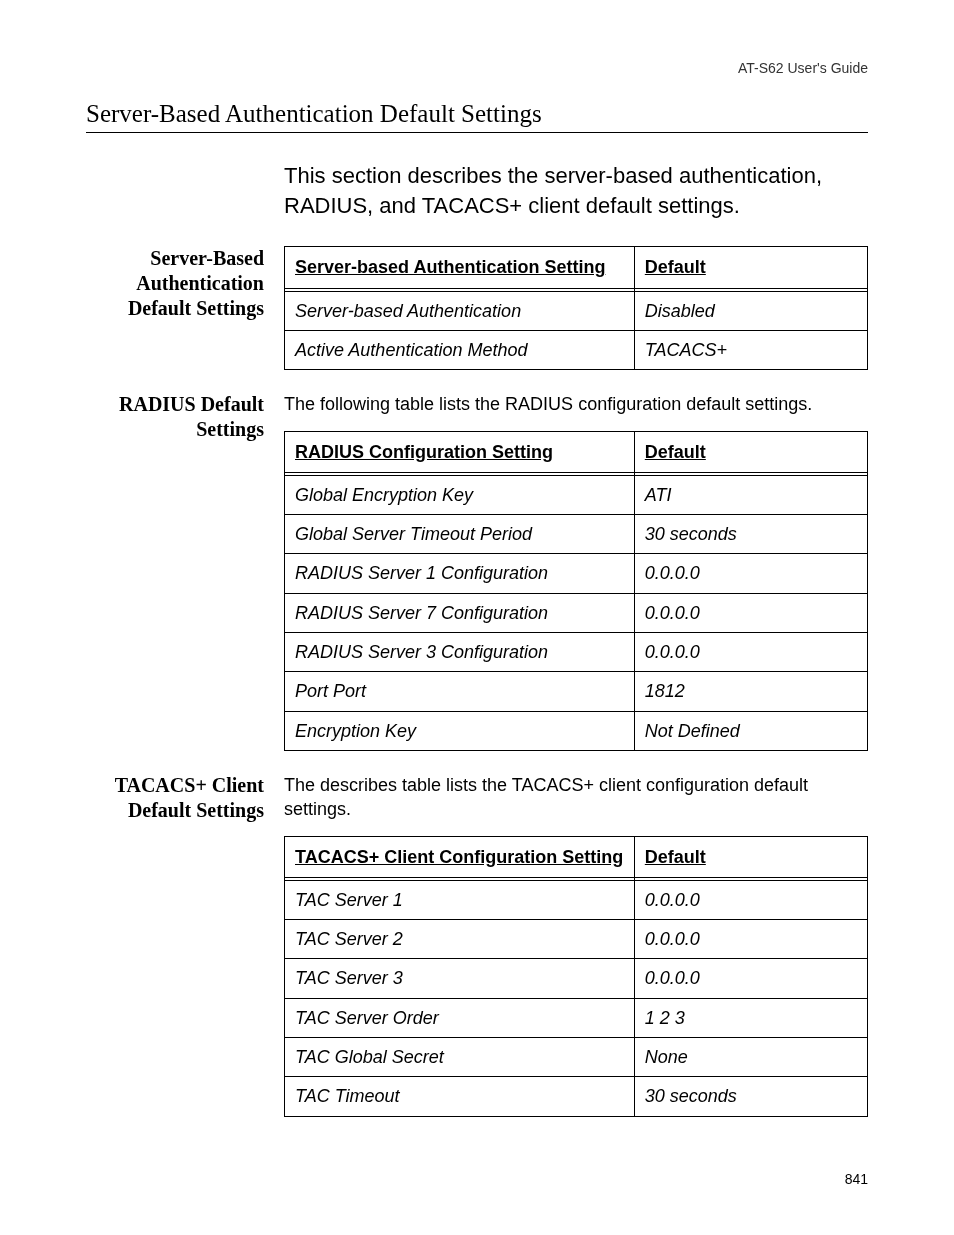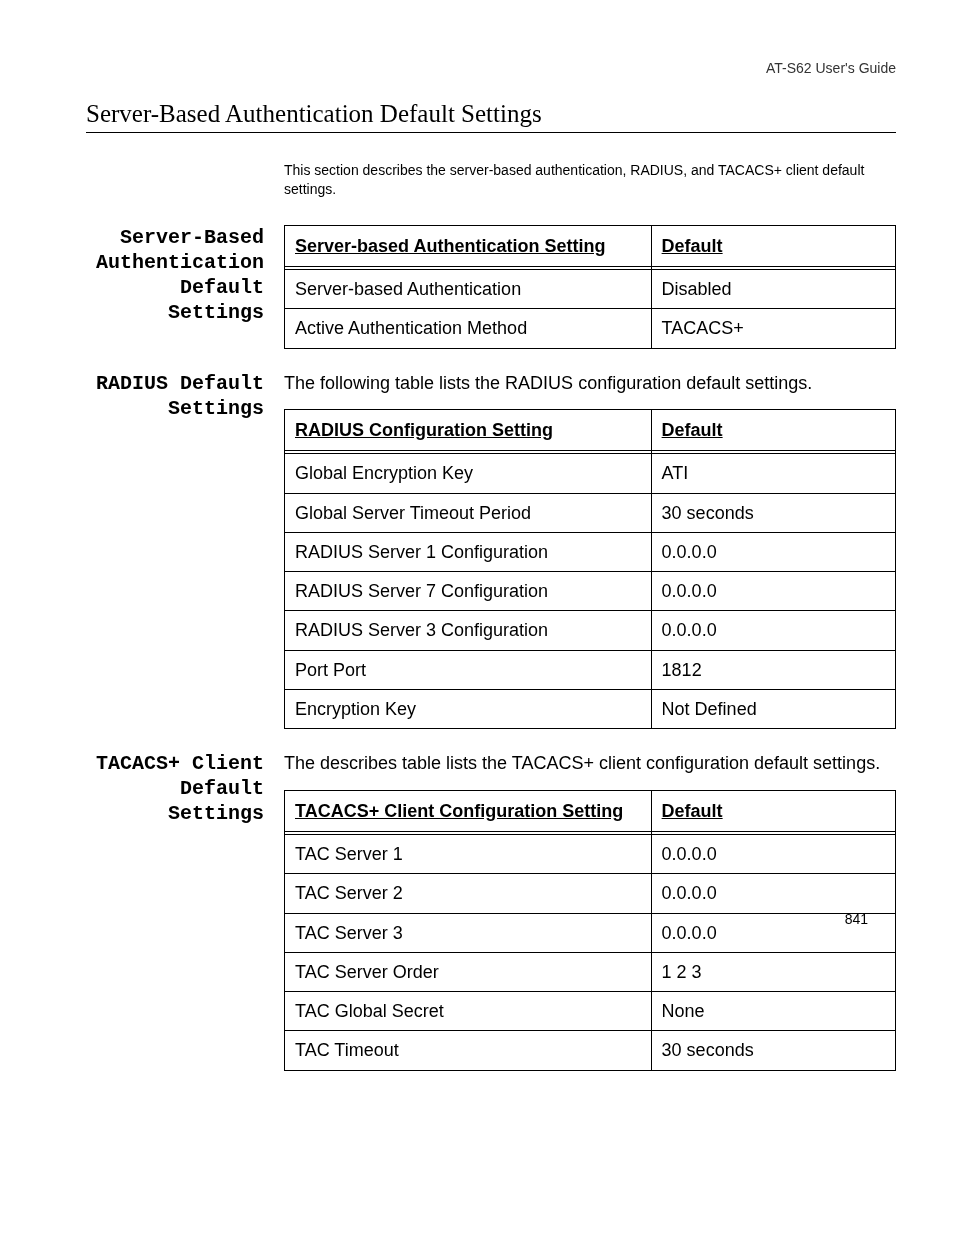--- a/index.html
+++ b/index.html
@@ -8,54 +8,54 @@
     padding: 0;
     width: 954px;
     height: 1235px;
     background: #fff;
     font-family: "Myriad Pro", "Segoe UI", "Helvetica Neue", Arial, sans-serif;
     color: #000;
   }
   .page {
     box-sizing: border-box;
     width: 954px;
-    height: 975px;
-    padding: 60px 58px 40px 86px;
+    height: 1235px;
+    padding: 60px 86px 40px 86px;
     position: relative;
   }
   .running-head {
     text-align: right;
     font-size: 14px;
     color: #333;
     margin-bottom: 24px;
   }
   .section-title {
     font-family: "Palatino Linotype", "Book Antiqua", Palatino, Georgia, serif;
     font-weight: normal;
     font-size: 25px;
     border-bottom: 1px solid #000;
     padding-bottom: 4px;
     margin-bottom: 28px;
   }
   .intro {
     margin-left: 198px;
-    font-size: 14px;
+    font-size: 22px;
     line-height: 1.35;
     margin-bottom: 26px;
   }
   .block {
     display: flex;
     margin-bottom: 22px;
   }
   .side-label {
     width: 178px;
     flex: 0 0 178px;
     text-align: right;
     padding-right: 20px;
-    font-family: Liberation Mono, monospace;
+    font-family: Liberation Serif, serif;
     font-weight: bold;
     font-size: 20px;
     line-height: 1.25;
   }
   .body-col {
     flex: 1;
     font-size: 18px;
     line-height: 1.35;
   }
   .body-col p {
@@ -86,20 +86,21 @@
   table.data tr.dbl td {
     border-top: 1px solid #000;
     height: 2px;
     padding: 0;
   }
   table.data td {
     padding: 7px 10px;
     border-left: 1.5px solid #000;
     border-right: 1.5px solid #000;
     border-top: 1px solid #000;
+    font-style: italic;
   }
   table.data col.c1 { width: 60%; }
   table.data col.c2 { width: 40%; }
   .page-num {
     position: absolute;
     bottom: 48px;
     right: 86px;
     font-size: 14px;
   }
 </style>

